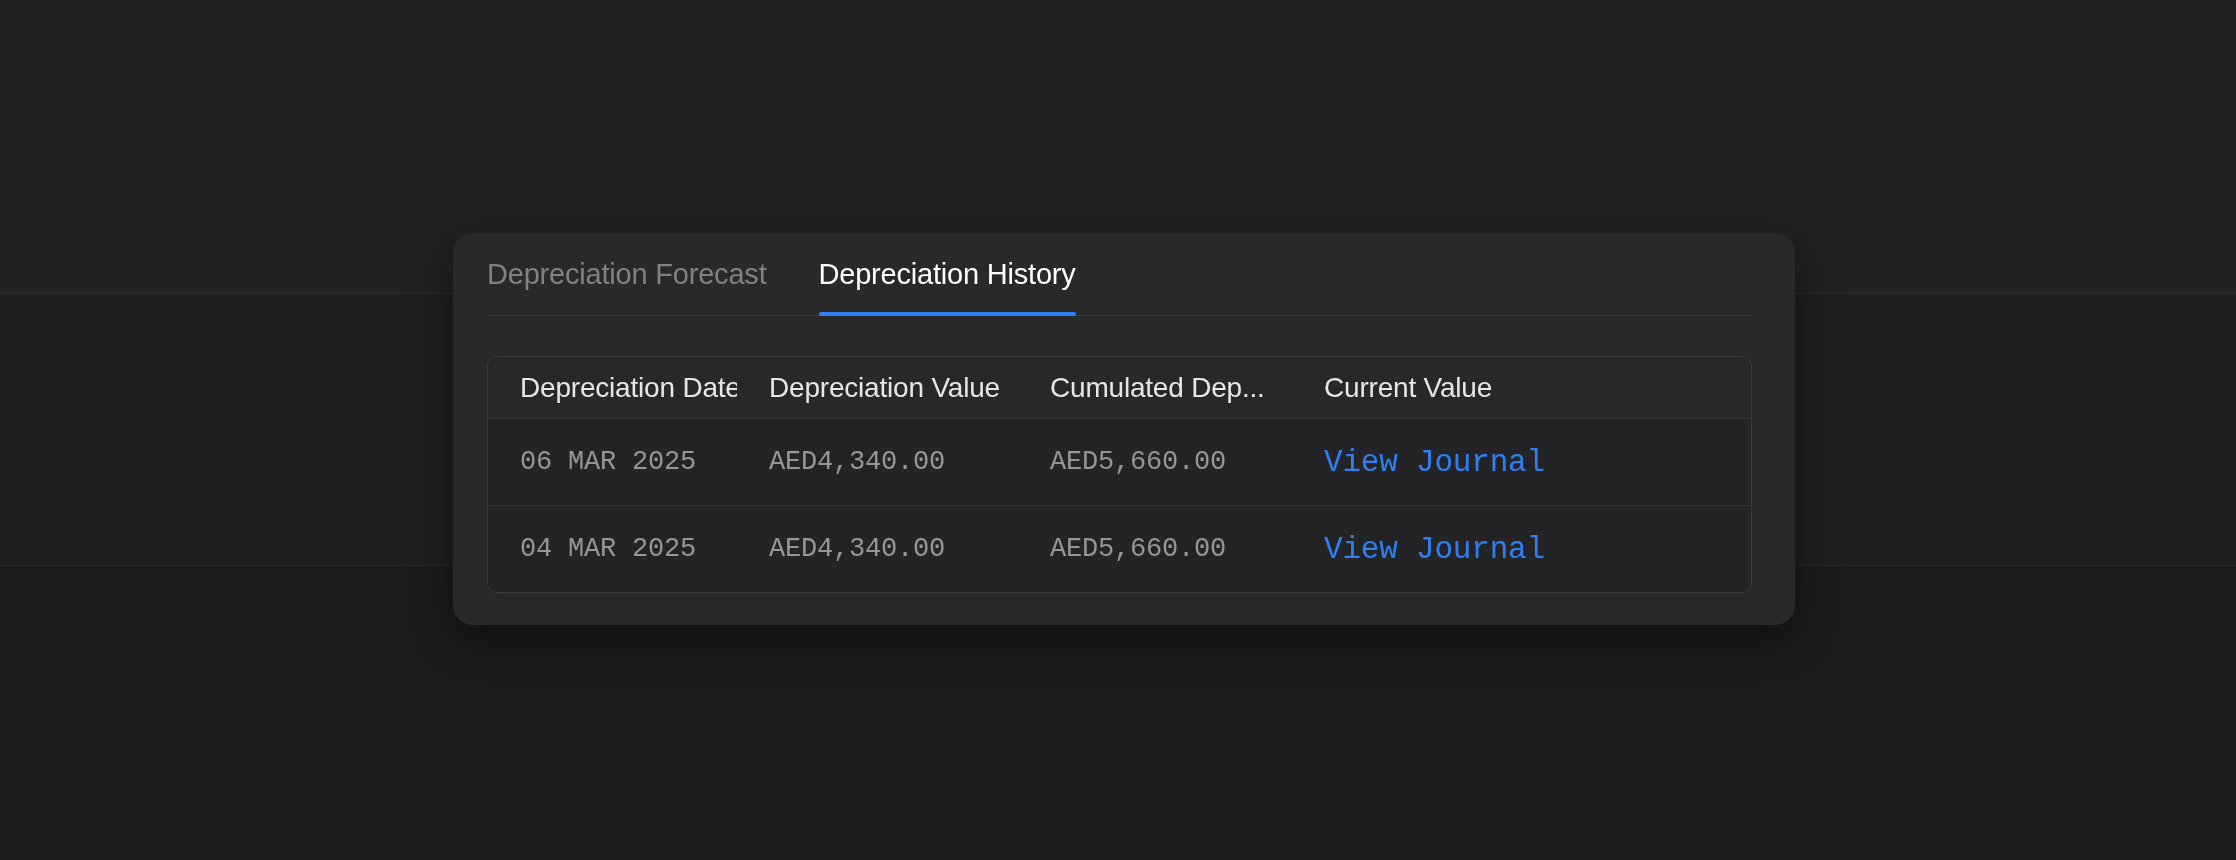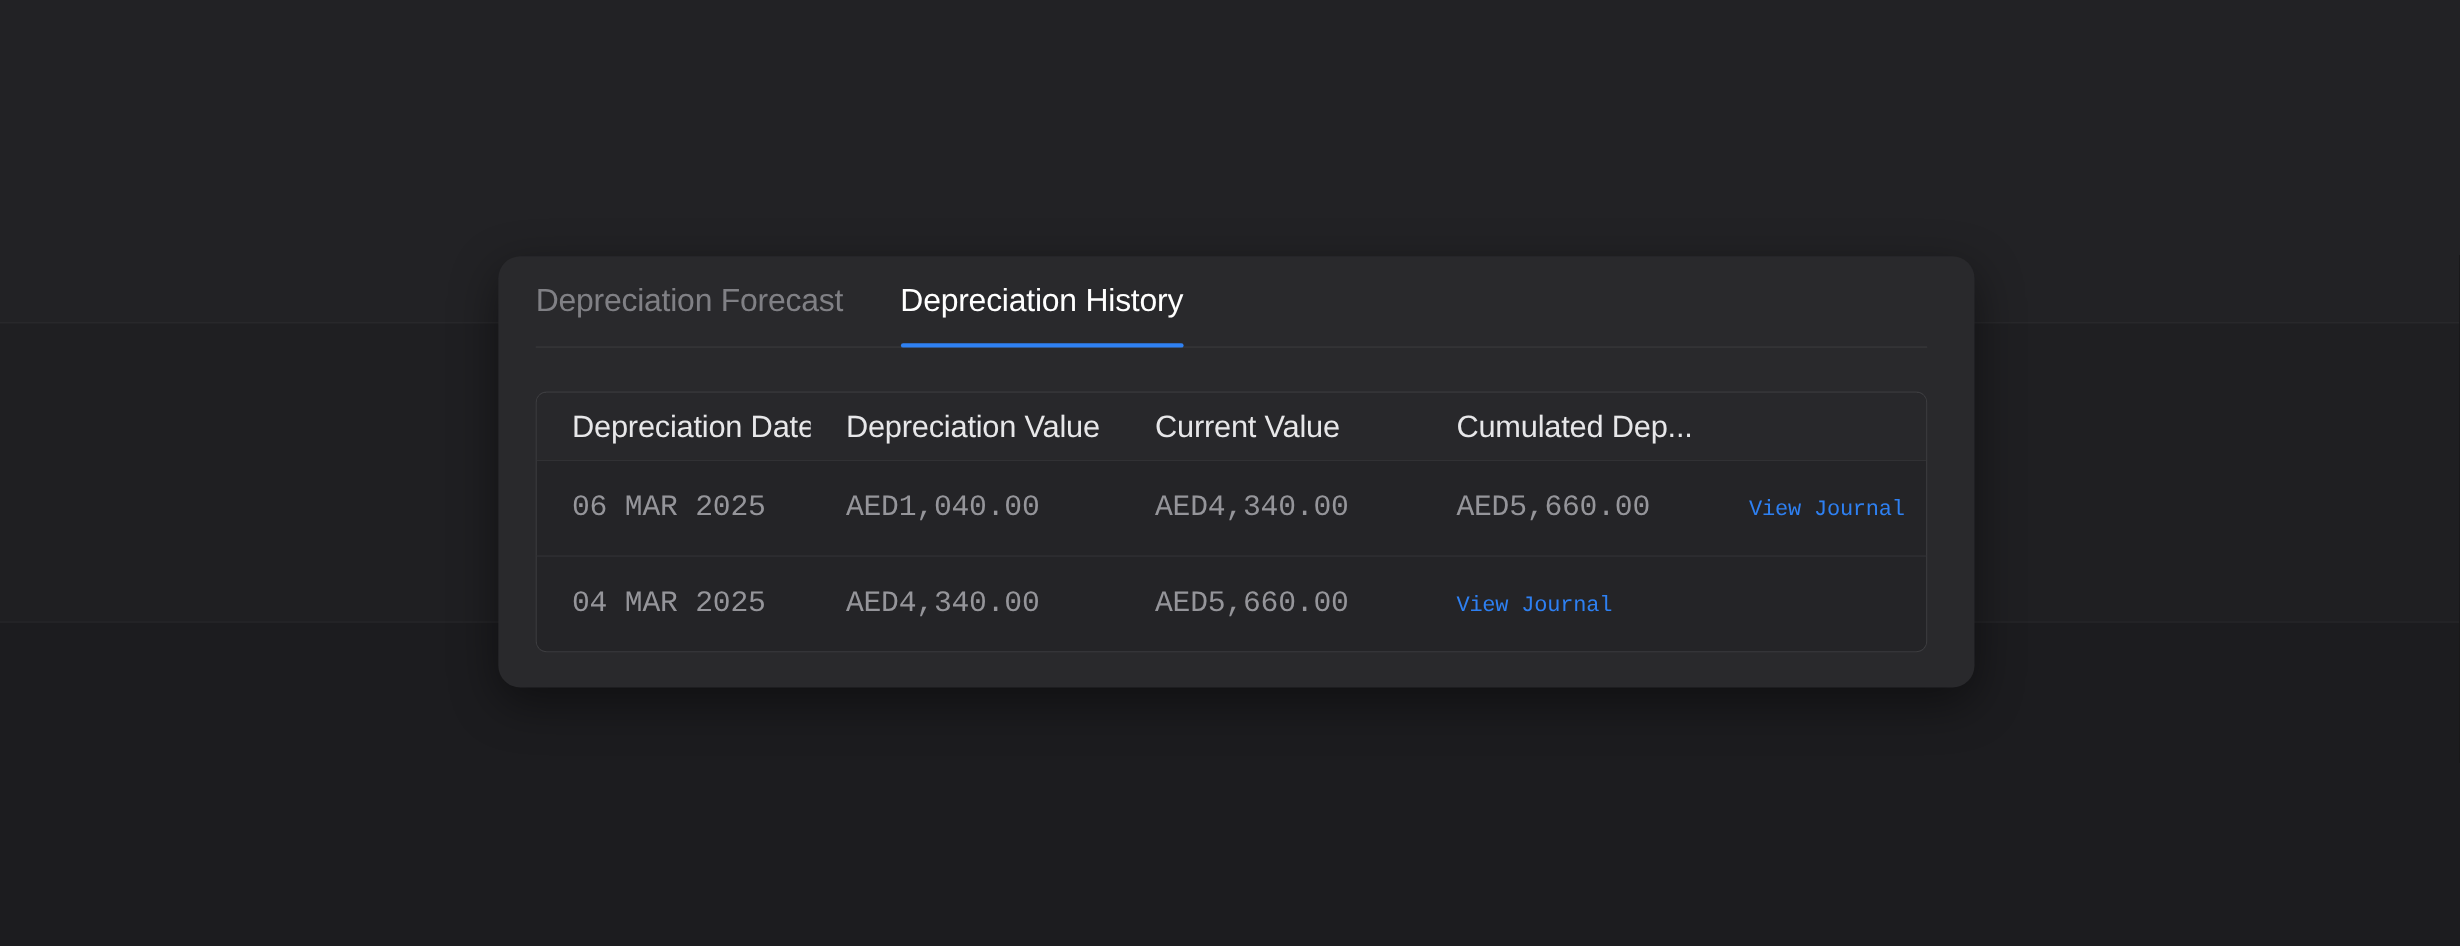--- a/index.html
+++ b/index.html
@@ -120,21 +120,21 @@
     padding-left: 32px;
     font-size: 27px;
     letter-spacing: -0.2px;
     color: #95959a;
     white-space: nowrap;
     overflow: hidden;
     font-family: Liberation Mono, monospace;
   }
   .td.link a, .td .journal-link {
     color: var(--link, #2e80f2);
-    font-size: 20px;
+    font-size: 31px;
     text-decoration: none;
     cursor: pointer;
     white-space: nowrap;
   }
 </style>
 </head>
 <body>
 
 <div class="screen">
   <div class="bg-band-top"></div>
@@ -152,28 +152,27 @@
       <div class="tab active">
         <span>Depreciation History</span>
       </div>
     </div>
 
     <div class="table">
 
       <div class="thead">
         <div class="th">Depreciation Date</div>
         <div class="th">Depreciation Value</div>
+        <div class="th">Cumulated Dep...</div>
         <div class="th">Current Value</div>
-        <div class="th">Cumulated Dep...</div>
         <div class="th"></div>
       </div>
 
       <div class="trow">
         <div class="td">06 MAR 2025</div>
-        <div class="td">AED1,040.00</div>
         <div class="td">AED4,340.00</div>
         <div class="td">AED5,660.00</div>
         <div class="td link">
           <span class="journal-link">View Journal</span>
         </div>
       </div>
 
       <div class="trow">
         <div class="td">04 MAR 2025</div>
         <div class="td">AED4,340.00</div>

